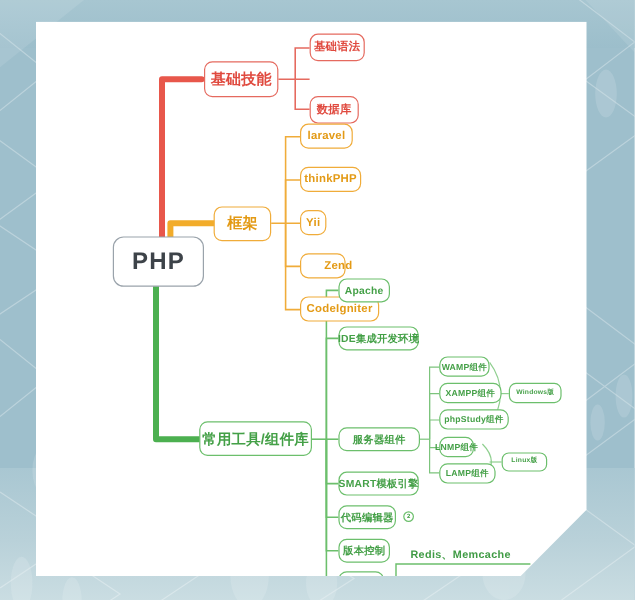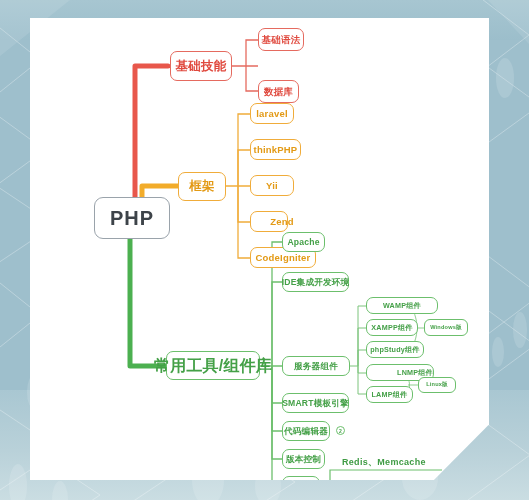--- a/index.html
+++ b/index.html
@@ -59,21 +59,21 @@
   
   .node.red   { border: 1.3px solid #e56a5f; color: #e04a3f; }
   .node.red.lvl1 { border-width: 1.5px; font-size: 12.5px; }
   .node.red.lvl2 { font-size: 9.5px; }
   
   .node.orange { border: 1.3px solid #f0ac3a; color: #e39a15; }
   .node.orange.lvl1 { border-width: 1.5px; font-size: 12.5px; }
   .node.orange.lvl2 { font-size: 9.5px; }
   
   .node.green { border: 1.2px solid #6cbf6c; color: #44a047; }
-  .node.green.lvl1 { border-width: 1.5px; font-size: 16px; }
+  .node.green.lvl1 { border-width: 1.5px; font-size: 12px; }
   .node.green.lvl2 { font-size: 8.6px; }
   .node.green.lvl3 { font-size: 7.2px; border-width:1px; }
   .node.green.lvl4 { font-size: 5.6px; border-width:1px; border-radius:6px; }
 
   .badge {
     position:absolute;
     width: 9px; height: 9px;
     border: 1px solid #6cbf6c;
     border-radius: 50%;
     background: #fff;
@@ -209,21 +209,21 @@
 
       <div class="node orange lvl1" style="left:148px; top:154px; width:48px; height:29px;">
         <span>框架</span>
       </div>
       <div class="node orange lvl2" style="left:220px; top:85px; width:44px; height:21px;">
         <span>laravel</span>
       </div>
       <div class="node orange lvl2" style="left:220px; top:121px; width:51px; height:21px;">
         <span>thinkPHP</span>
       </div>
-      <div class="node orange lvl2" style="left:220px; top:157px; width:44px; height:21px;text-align:right;">
+      <div class="node orange lvl2" style="left:220px; top:157px; width:22px; height:21px;text-align:right;">
         <span>Yii</span>
       </div>
       <div class="node orange lvl2" style="left:220px; top:193px; width:38px; height:21px;padding-left:26px;">
         <span>Zend</span>
       </div>
       <div class="node orange lvl2" style="left:220px; top:229px; width:66px; height:21px;">
         <span>CodeIgniter</span>
       </div>
 
       <div class="node green lvl1" style="left:136px; top:333px; width:94px; height:29px;">
@@ -233,30 +233,30 @@
       <div class="node green lvl2" style="left:252px; top:214px; width:43px; height:20px;">
         <span>Apache</span>
       </div>
       <div class="node green lvl2" style="left:252px; top:254px; width:67px; height:20px;align-items:center;">
         <span>IDE集成开发环境</span>
       </div>
       <div class="node green lvl2" style="left:252px; top:338px; width:68px; height:20px;">
         <span>服务器组件</span>
       </div>
 
-      <div class="node green lvl3" style="left:336px; top:279px; width:72px; height:17px;">
+      <div class="node green lvl3" style="left:336px; top:279px; width:42px; height:17px;">
         <span>WAMP组件</span>
       </div>
       <div class="node green lvl3" style="left:336px; top:301px; width:52px; height:17px;">
         <span>XAMPP组件</span>
       </div>
       <div class="node green lvl3" style="left:336px; top:323px; width:58px; height:17px;">
         <span>phpStudy组件</span>
       </div>
-      <div class="node green lvl3" style="left:336px; top:346px; width:68px; height:17px;justify-content:flex-end;">
+      <div class="node green lvl3" style="left:336px; top:346px; width:29px; height:17px;">
         <span>LNMP组件</span>
       </div>
       <div class="node green lvl3" style="left:336px; top:368px; width:47px; height:17px;">
         <span>LAMP组件</span>
       </div>
 
       <div class="node green lvl4" style="left:394px; top:301px; width:44px; height:17px;">
         <span>Windows版</span>
       </div>
       <div class="node green lvl4" style="left:388px; top:359px; width:38px; height:16px;">

